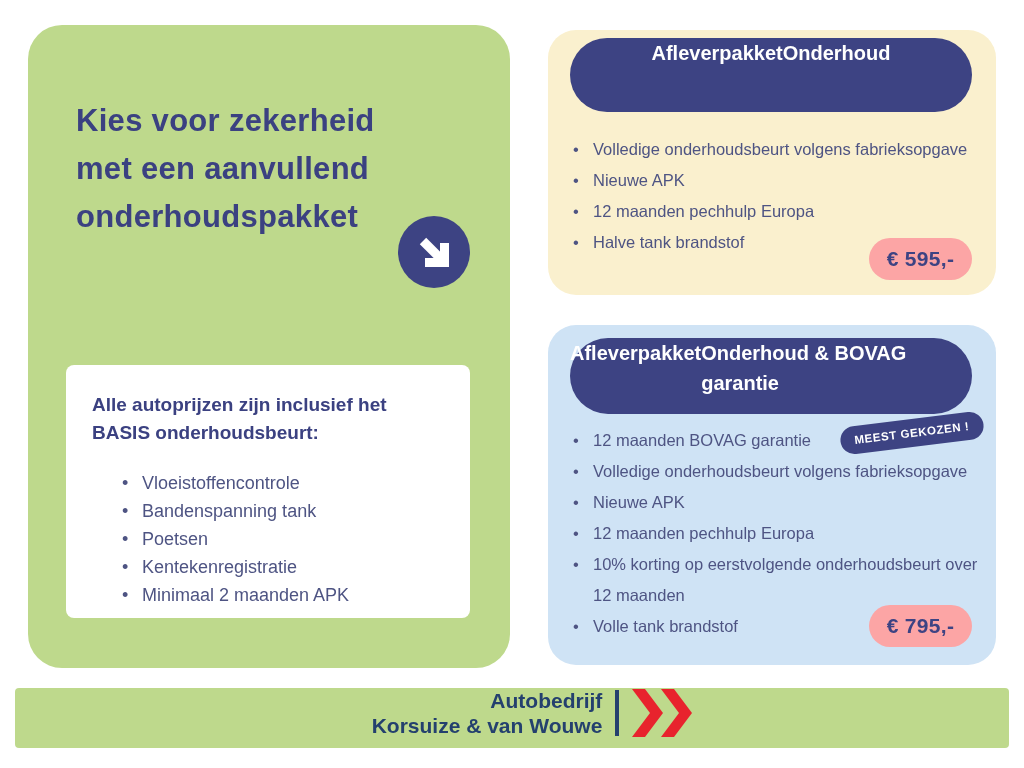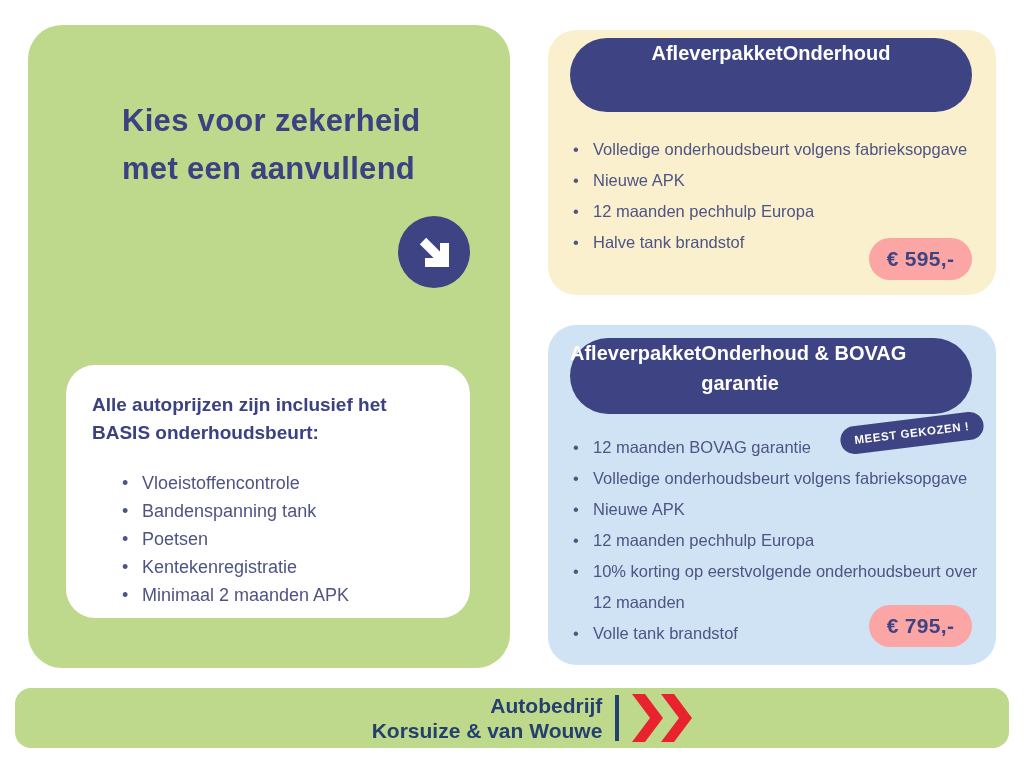--- a/index.html
+++ b/index.html
@@ -10,30 +10,29 @@
 
   
   .left-panel {
     position:absolute; left:28px; top:25px; width:482px; height:643px;
     background:#bed98c; border-radius:34px;
   }
   .left-heading {
     position:absolute; left:48px; top:72px; width:360px;
     font-size:31px; line-height:48px; font-weight:bold; color:#3b4181;
     letter-spacing:0.3px;
-    margin-left:46px;
   }
   .arrow-circle {
     position:absolute; left:370px; top:191px; width:72px; height:72px;
     border-radius:50%; background:#3d4383;
     display:flex; align-items:center; justify-content:center;
   }
   .basis-card {
     position:absolute; left:38px; top:340px; width:404px; height:253px;
-    background:#ffffff; border-radius:29px; padding:26px 26px 0 26px;
+    background:#ffffff; border-radius:8px; padding:26px 26px 0 26px;
   }
   .basis-heading {
     font-size:19px; font-weight:bold; color:#3b4181; line-height:28px;
   }
   .basis-list { list-style:none; margin:22px 0 0 30px; }
   .basis-list li {
     position:relative; padding-left:20px;
     font-size:18px; line-height:28px; color:#4e5483;
   }
   .basis-list li::before,
@@ -48,21 +47,21 @@
   .pkg-pill {
     position:absolute; left:22px; right:24px; background:#3d4383;
     border-radius:40px; color:#ffffff; 
     font-weight:bold; font-size:20px; line-height:30px;
     display:flex; flex-direction:row; justify-content:center;
   }
   .pkg-cream .pkg-pill { top:8px;  height:74px; }
   .pkg-blue  .pkg-pill { top:13px; height:76px; }
   .pkg-list { position:absolute; left:25px; list-style:none; width:405px; }
   .pkg-cream .pkg-list { top:104px; }
-  .pkg-blue  .pkg-list { top:107px; }
+  .pkg-blue  .pkg-list { top:100px; }
   .pkg-list li {
     position:relative; padding-left:20px;
     font-size:16.5px; line-height:31px; color:#4e5483;
   }
   .price-pill {
     position:absolute; right:24px; width:103px; height:42px;
     background:#fca5a5; border-radius:22px;
     display:flex; align-items:center; justify-content:center;
     font-weight:bold; font-size:21px; color:#3d4383; letter-spacing:0.3px;
   }
@@ -72,40 +71,41 @@
     position:absolute; right:12px; top:94px;
     background:#3d4383; color:#ffffff;
     font-size:11.5px; font-weight:bold; letter-spacing:0.6px;
     padding:8px 14px; border-radius:16px; transform:rotate(-7deg);
     white-space:nowrap;
   }
 
   
   .footer {
     position:absolute; left:15px; top:688px; width:994px; height:60px;
-    background:#bed98c; border-radius:16px;
-    display:flex; align-items:center; justify-content:center;
+    background:#bed98c; border-radius:4px;
+    display:flex; align-items:flex-start; justify-content:center;
   }
   .footer-inner { display:flex; align-items:center; gap:13px; margin-left:40px; }
   .brand {
     text-align:right; color:#24406e; font-weight:bold;
     font-size:21px; line-height:25px;
   }
   .brand-divider { width:4px; height:46px; background:#24406e; }
   .chevrons { display:block; }
 </style>
 </head>
 <body>
 
 <div class="canvas">
 
   <div class="left-panel">
     <div class="left-heading">
       <div>Kies voor zekerheid</div>
       <div>met een aanvullend</div>
+      <div>onderhoudspakket</div>
     </div>
 
     <div class="arrow-circle">
       <svg width="72" height="72" viewBox="0 0 72 72" aria-hidden="true">
         <path d="M25 25 L43 43" stroke="#ffffff" stroke-width="9" fill="none"></path>
         <path d="M46.5 27 L46.5 46.5 L27 46.5" stroke="#ffffff" stroke-width="9" fill="none"></path>
       </svg>
     </div>
 
     <div class="basis-card">

